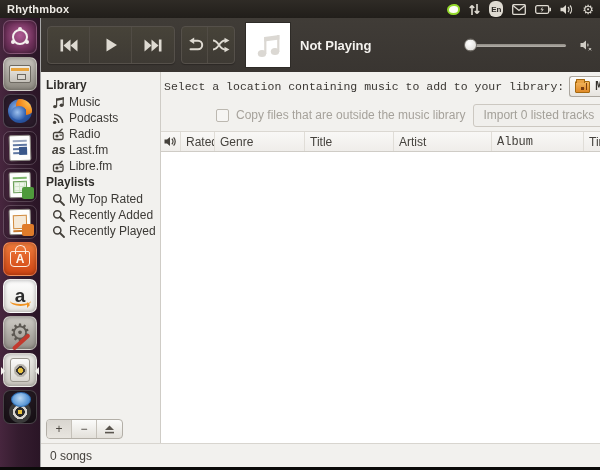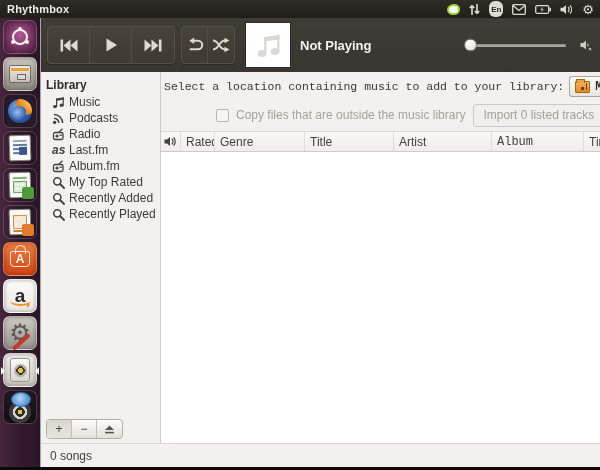--- a/index.html
+++ b/index.html
@@ -344,23 +344,24 @@
           <span class="lastfm-glyph">as</span>
           <span>Last.fm</span>
         </div>
         <div class="tree-item">
           <svg width="13" height="13" viewBox="0 0 13 13">
               <line x1="6.5" y1="4.5" x2="10.5" y2="0.8" stroke="#45413b" stroke-width="1.2"></line>
               <rect x="1.5" y="4.5" width="9.5" height="7" rx="1.5" fill="none" stroke="#45413b" stroke-width="1.3"></rect>
               <circle cx="5" cy="8" r="1.6" fill="#45413b"></circle>
               <rect x="7.5" y="6.6" width="2.5" height="1.2" fill="#45413b"></rect>
             </svg>
-          <span>Album.fm</span>
-        </div>
-
+          <span>Libre.fm</span>
+        </div>
+
+        <div class="tree-header">Playlists</div>
 
         <div class="tree-item">
           <svg width="13" height="13" viewBox="0 0 13 13">
               <circle cx="5.3" cy="5.3" r="3.6" fill="none" stroke="#45413b" stroke-width="1.5"></circle>
               <line x1="8" y1="8" x2="12" y2="12" stroke="#45413b" stroke-width="1.8" stroke-linecap="round"></line>
             </svg>
           <span>My Top Rated</span>
         </div>
         <div class="tree-item">
           <svg width="13" height="13" viewBox="0 0 13 13">

